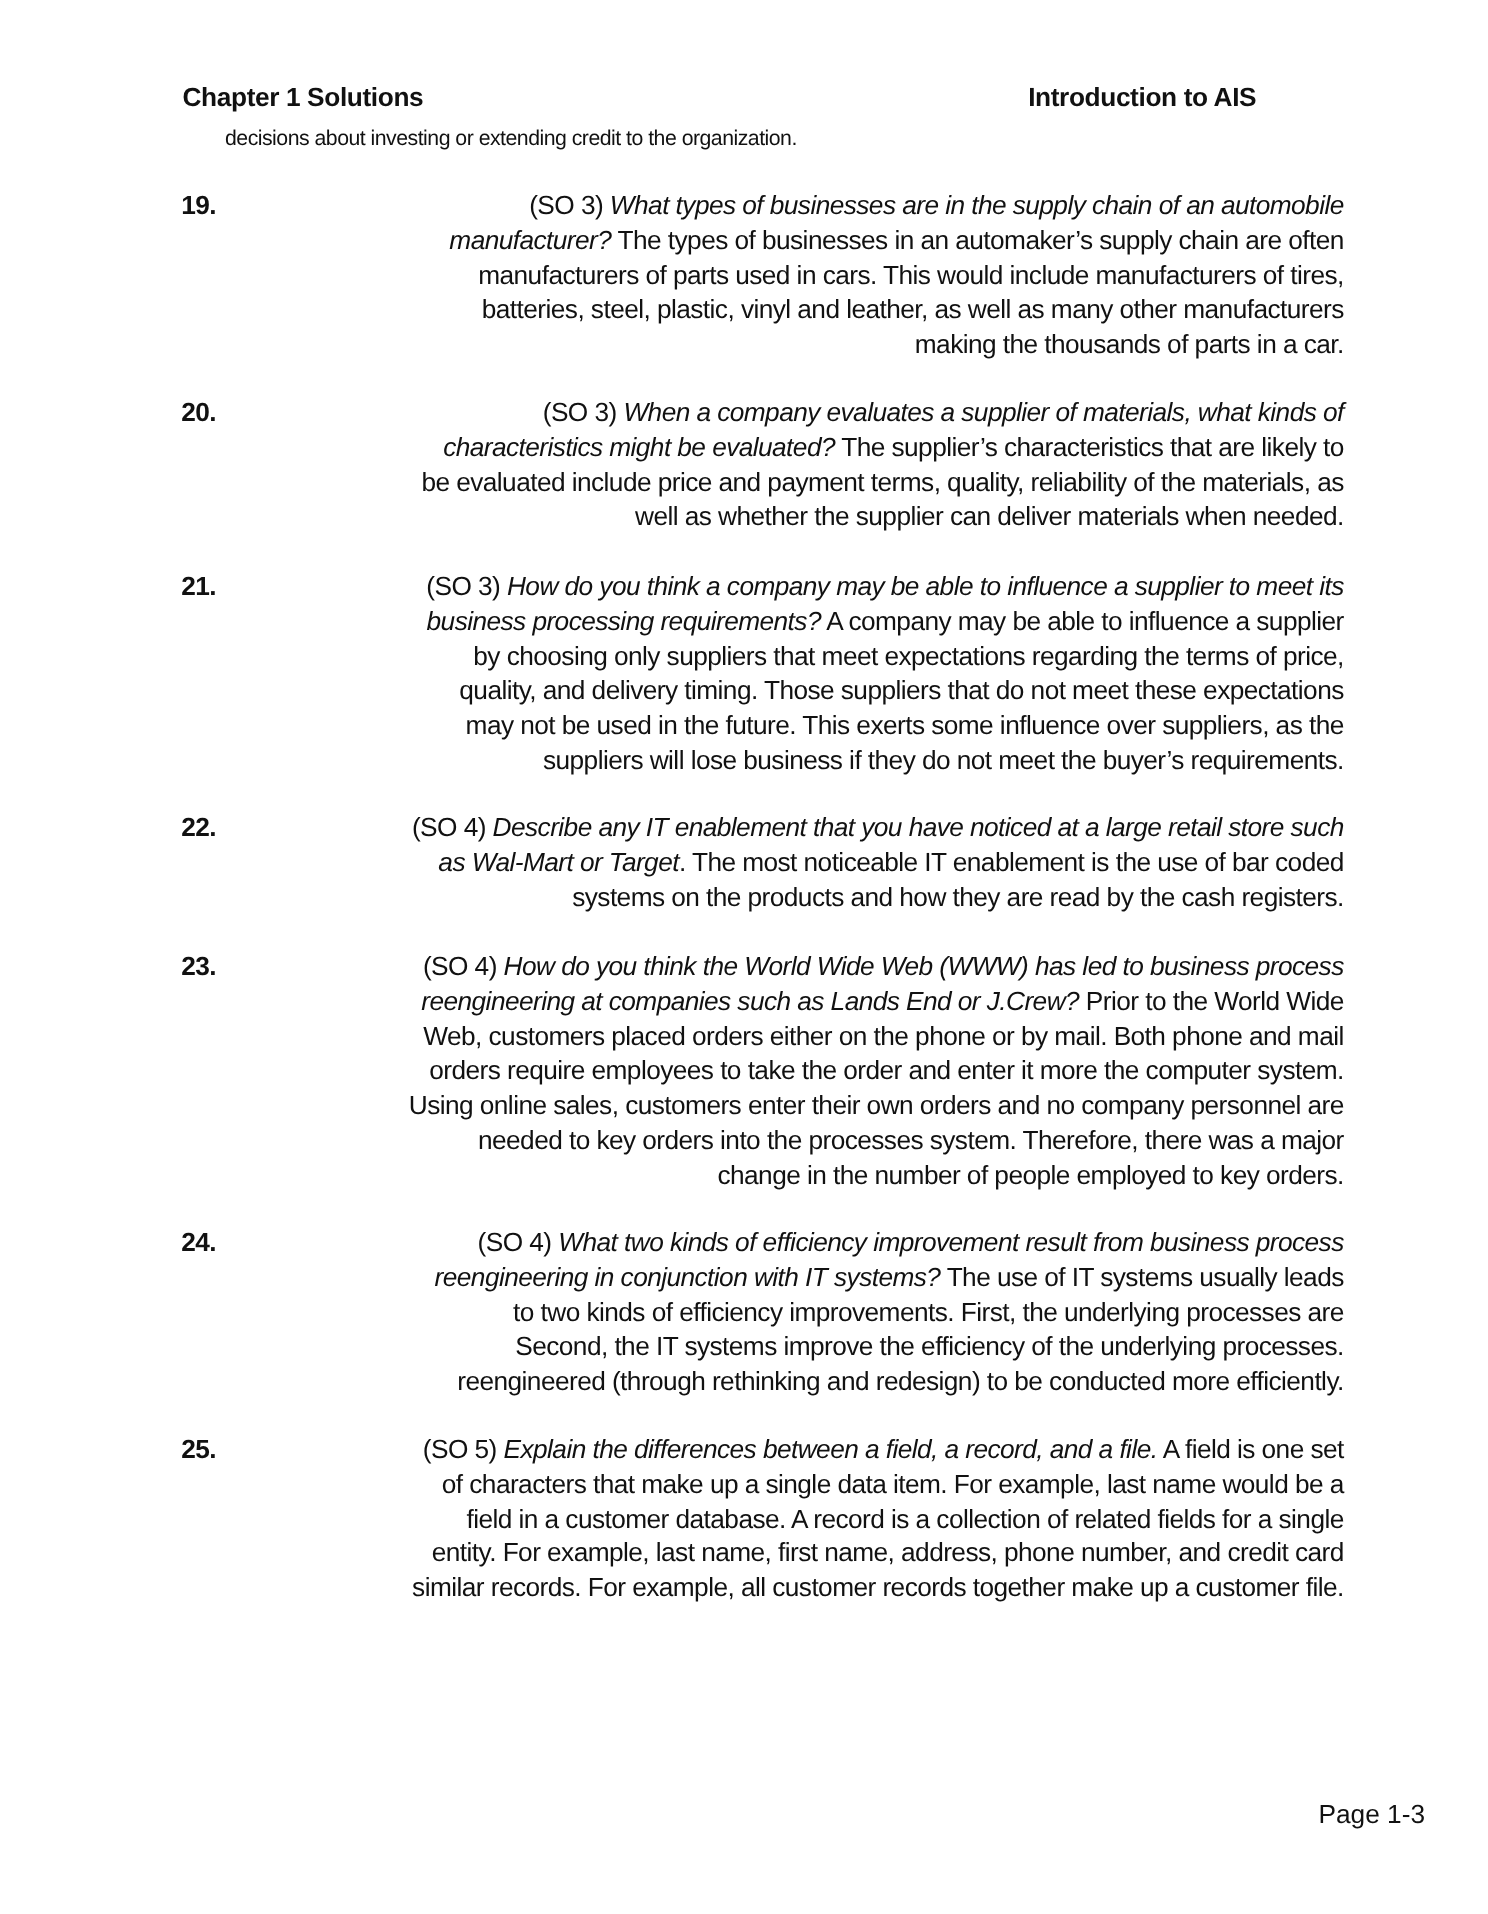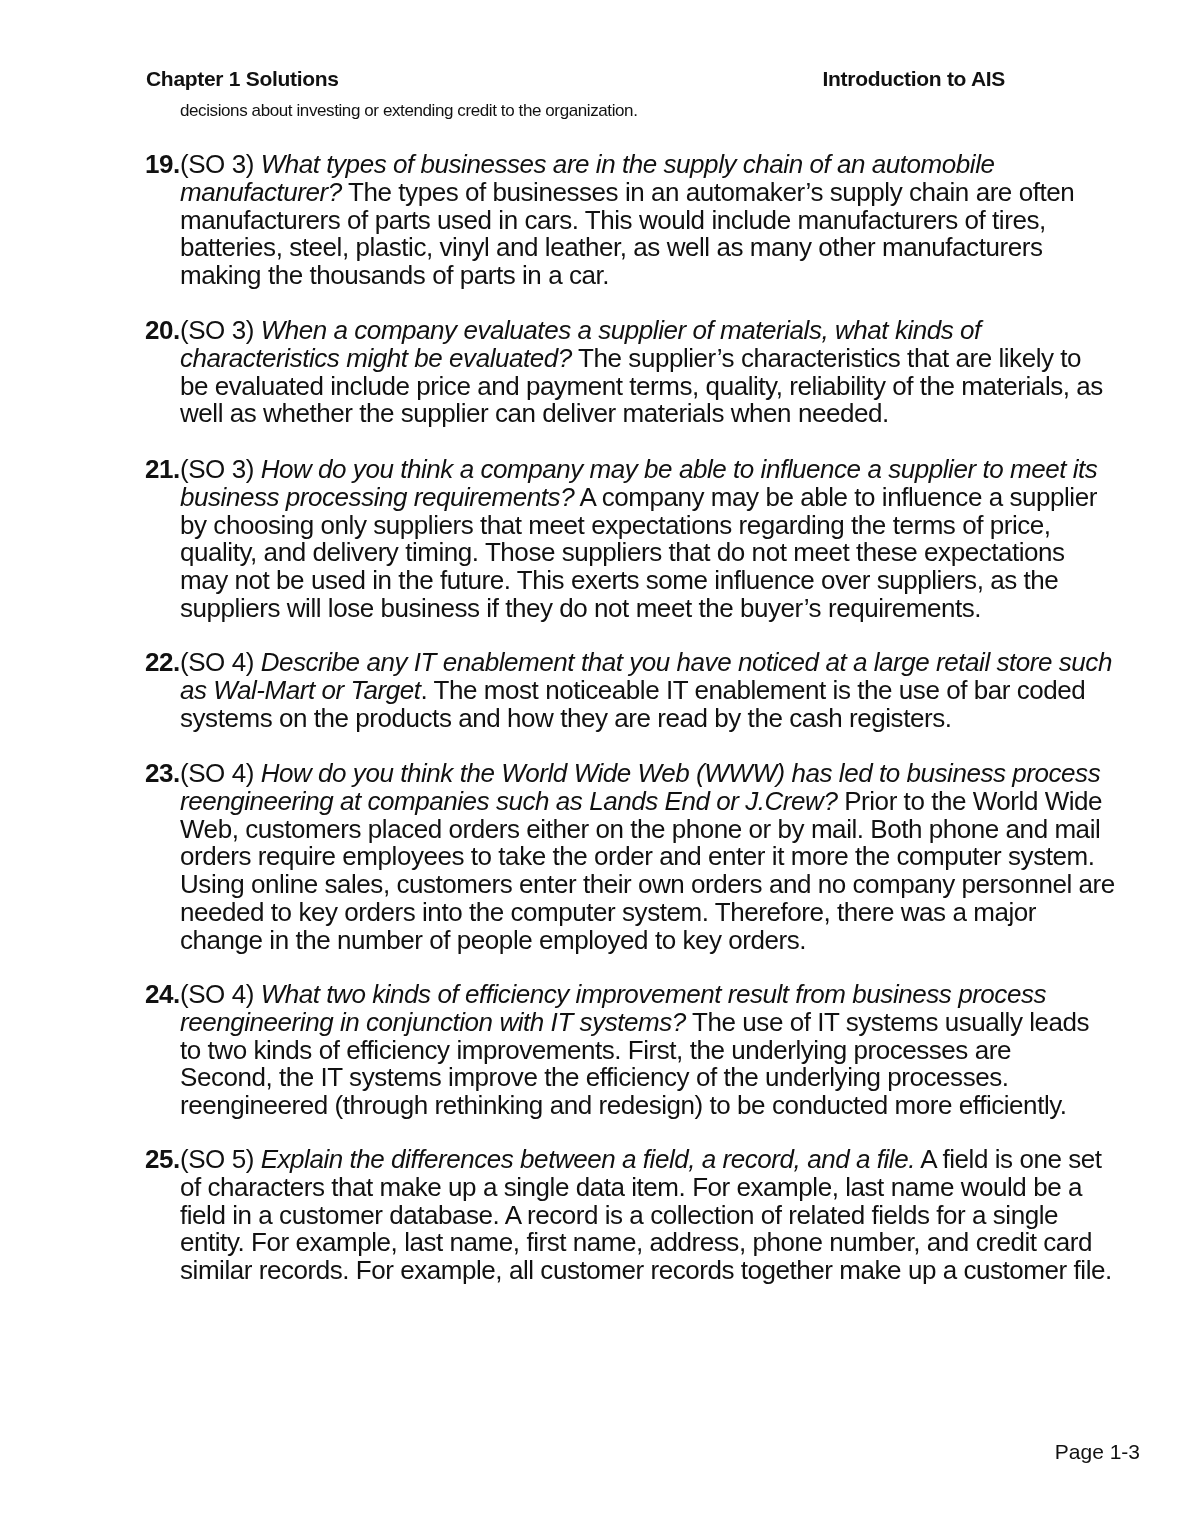--- a/index.html
+++ b/index.html
@@ -2,21 +2,21 @@
 <html><head>
 <meta charset="utf-8">
 <style>
   html, body { margin: 0; padding: 0; background: #ffffff; }
   body { width: 1190px; height: 1531px; position: relative; overflow: hidden;
          font-family: "Liberation Sans", sans-serif; color: #111; }
   .hdr { position: absolute; top: 27px; font-size: 21px; font-weight: bold; letter-spacing: -0.3px; margin-top: 40px; }
   .hdr-left { left: 146px; }
   .hdr-right { right: 185px; }
   .cont { position: absolute; left: 180px; top: 97px; width: 900px; font-size: 17px; line-height: 28px; letter-spacing: -0.4px; }
-  .item { position: absolute; left: 180px; width: 895px; font-size: 26px; line-height: 27.8px; letter-spacing: -0.45px; }
+  .item { position: absolute; left: 180px; width: 895px; font-size: 21px; line-height: 27.8px; letter-spacing: -0.45px; text-align: right; }
   .num { position: absolute; left: -35px; top: 0; font-weight: bold; }
   .q { font-style: italic; margin-top: 40px; }
   .ln { display: block; white-space: nowrap; }
   .footer { position: absolute; top: 1440px; left: 0; width: 1140px; text-align: right; font-size: 21px; }
 </style>
 </head>
 <body>
 
 <div class="hdr hdr-left">Chapter 1 Solutions</div>
 <div class="hdr hdr-right">Introduction to AIS</div>
@@ -54,21 +54,21 @@
       <span class="ln"><span class="q">as Wal-Mart or Target</span><span>. The most noticeable IT enablement is the use of bar coded</span></span>
       <span class="ln"><span>systems on the products and how they are read by the cash registers.</span></span>
     </div>
     <div class="item" style="top: 760px;">
       <span class="num">23.</span>
       <span class="ln"><span>(SO 4) </span><span class="q">How do you think the World Wide Web (WWW) has led to business process</span></span>
       <span class="ln"><span class="q">reengineering at companies such as Lands End or J.Crew?</span><span> Prior to the World Wide</span></span>
       <span class="ln"><span>Web, customers placed orders either on the phone or by mail.  Both phone and mail</span></span>
       <span class="ln"><span>orders require employees to take the order and enter it more the computer system.</span></span>
       <span class="ln"><span>Using online sales, customers enter their own orders and no company personnel are</span></span>
-      <span class="ln"><span>needed to key orders into the computer system.  Therefore, there was a major</span></span>
+      <span class="ln"><span>needed to key orders into the processes system.  Therefore, there was a major</span></span>
       <span class="ln"><span>change in the number of people employed to key orders.</span></span>
     </div>
     <div class="item" style="top: 981px;">
       <span class="num">24.</span>
       <span class="ln"><span>(SO 4) </span><span class="q">What two kinds of efficiency improvement result from business process</span></span>
       <span class="ln"><span class="q">reengineering in conjunction with IT systems?</span><span> The use of IT systems usually leads</span></span>
       <span class="ln"><span>to two kinds of efficiency improvements.  First, the underlying processes are</span></span>
       <span class="ln"><span>Second, the IT systems improve the efficiency of the underlying processes.</span></span>
       <span class="ln"><span>reengineered (through rethinking and redesign) to be conducted more efficiently.</span></span>
     </div>

